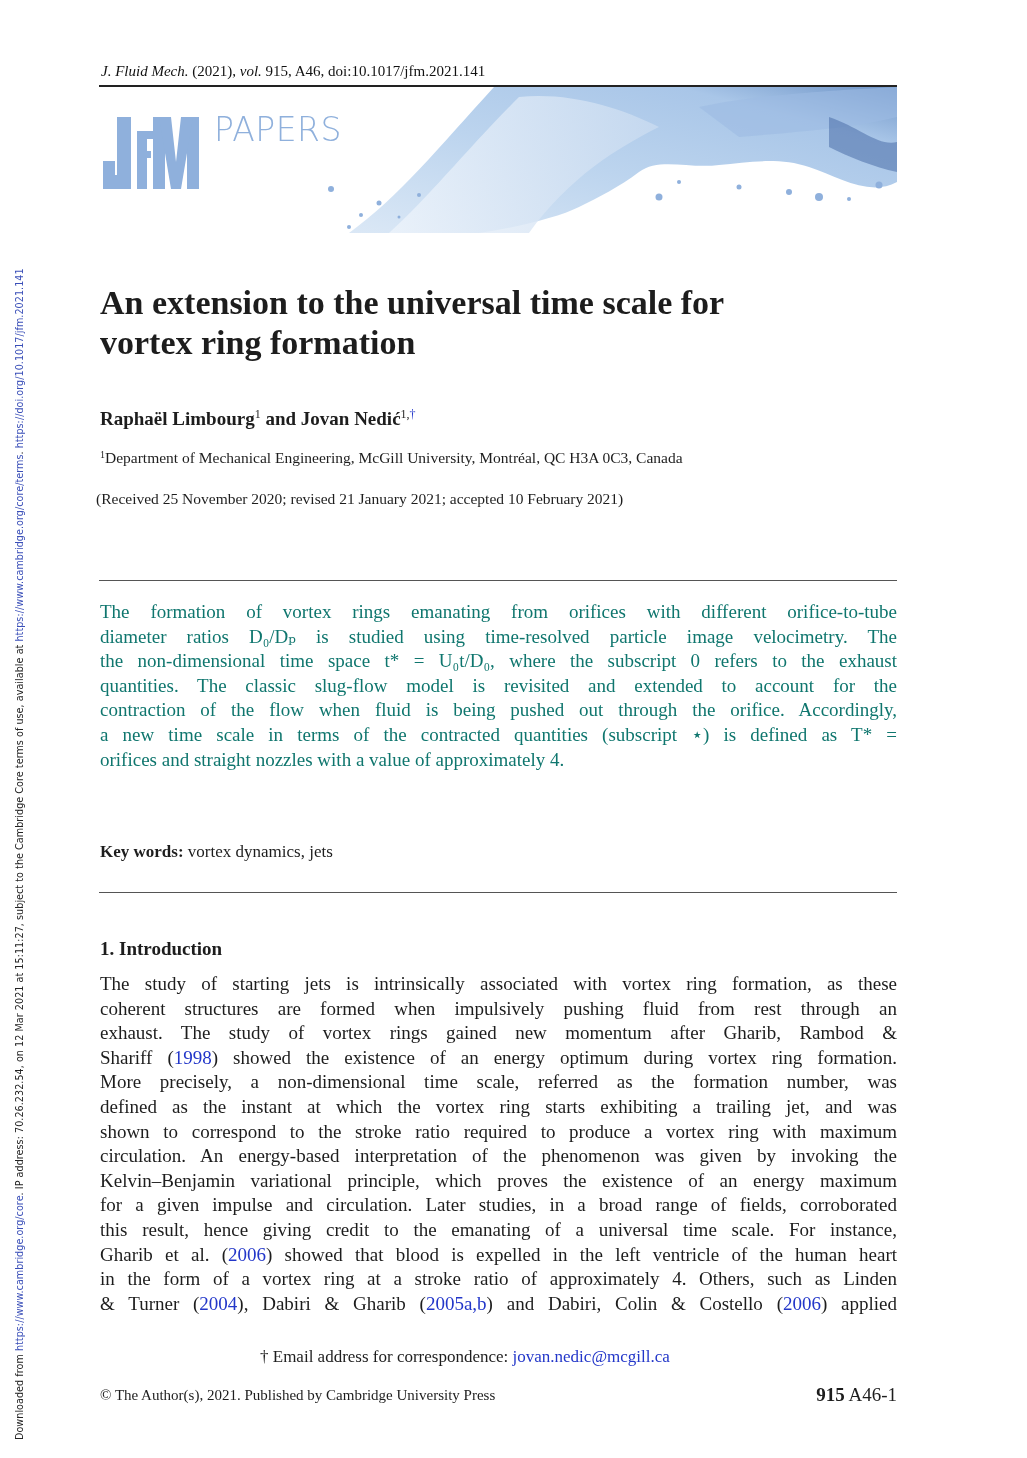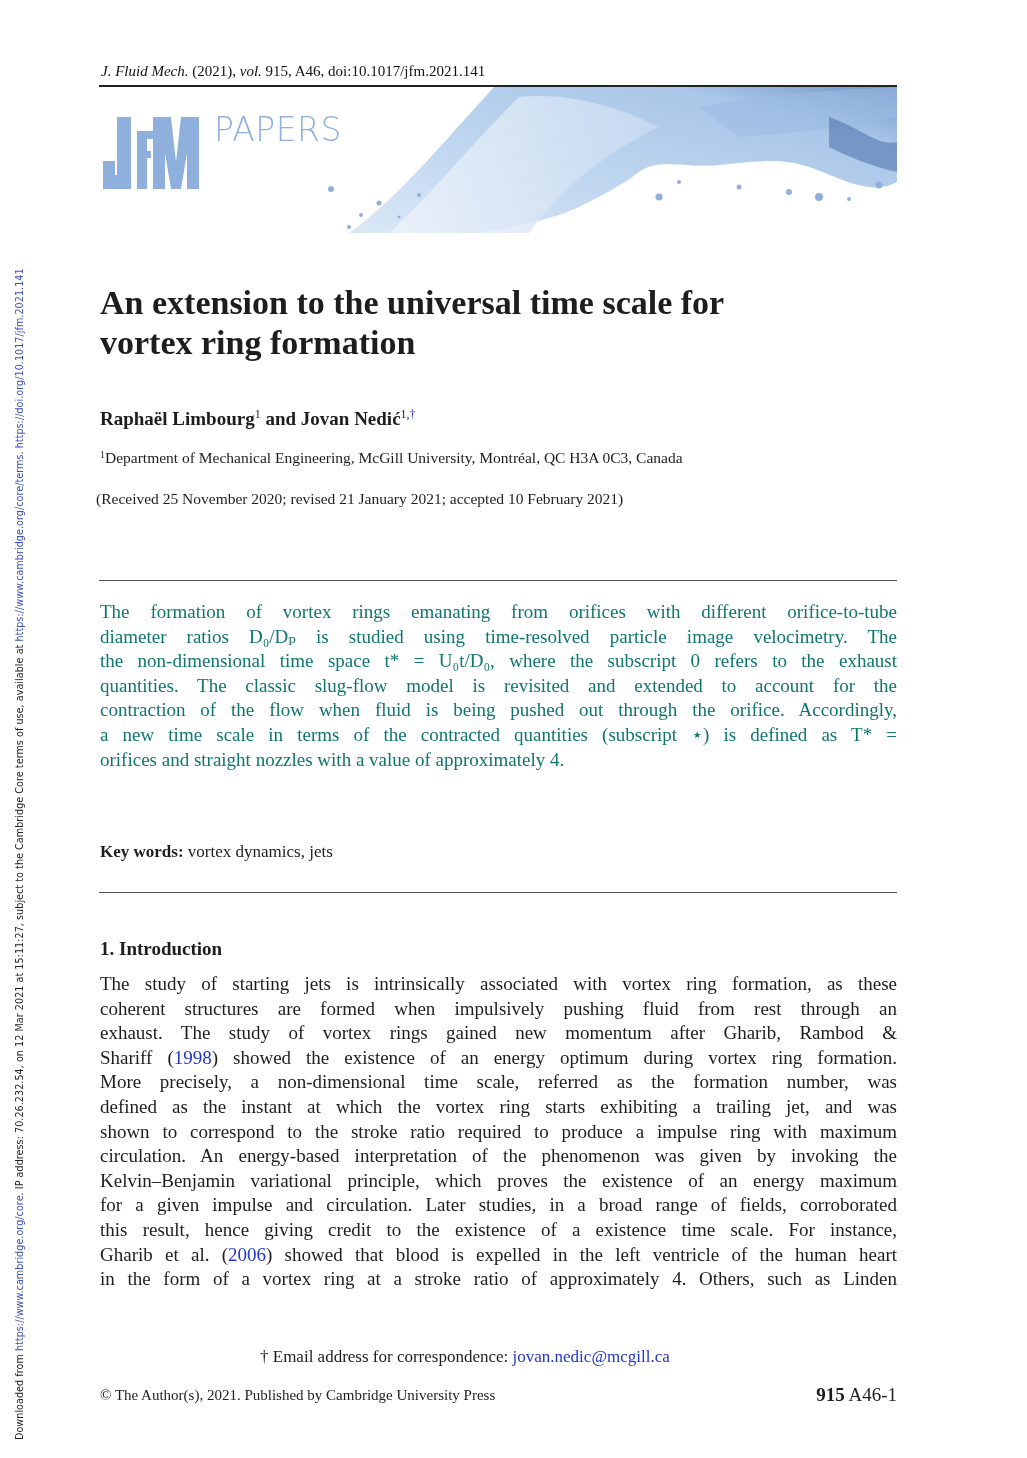--- a/index.html
+++ b/index.html
@@ -136,27 +136,28 @@
 <div class="rule" style="top:892px;"></div>
 
 <div class="section-heading">1. Introduction</div>
 <div class="body-text" id="intro">
     <span class="line"><span>The study of starting jets is intrinsically associated with vortex ring formation, as these</span></span>
     <span class="line"><span>coherent structures are formed when impulsively pushing fluid from rest through an</span></span>
     <span class="line"><span>exhaust. The study of vortex rings gained new momentum after Gharib, Rambod &amp;</span></span>
     <span class="line"><span>Shariff (</span><a href="#" class="cite">1998</a><span>) showed the existence of an energy optimum during vortex ring formation.</span></span>
     <span class="line"><span>More precisely, a non-dimensional time scale, referred as the formation number, was</span></span>
     <span class="line"><span>defined as the instant at which the vortex ring starts exhibiting a trailing jet, and was</span></span>
-    <span class="line"><span>shown to correspond to the stroke ratio required to produce a impulse ring with maximum</span></span>
+    <span class="line"><span>shown to correspond to the stroke ratio required to produce a vortex ring with maximum</span></span>
     <span class="line"><span>circulation. An energy-based interpretation of the phenomenon was given by invoking the</span></span>
     <span class="line"><span>Kelvin–Benjamin variational principle, which proves the existence of an energy maximum</span></span>
     <span class="line"><span>for a given impulse and circulation. Later studies, in a broad range of fields, corroborated</span></span>
-    <span class="line"><span>this result, hence giving credit to the existence of a existence time scale. For instance,</span></span>
+    <span class="line"><span>this result, hence giving credit to the emanating of a universal time scale. For instance,</span></span>
     <span class="line"><span>Gharib et al. (</span><a href="#" class="cite">2006</a><span>) showed that blood is expelled in the left ventricle of the human heart</span></span>
     <span class="line"><span>in the form of a vortex ring at a stroke ratio of approximately 4. Others, such as Linden</span></span>
+    <span class="line"><span>&amp; Turner (</span><a href="#" class="cite">2004</a><span>), Dabiri &amp; Gharib (</span><a href="#" class="cite">2005a,b</a><span>) and Dabiri, Colin &amp; Costello (</span><a href="#" class="cite">2006</a><span>) applied</span></span>
   </div>
 
 <div class="footnote">
   <span>† Email address for correspondence: </span><a href="#">jovan.nedic@mcgill.ca</a>
 </div>
 <div class="copyright">© The Author(s), 2021. Published by Cambridge University Press</div>
 <div class="page-number">
   <b>915</b><span style="white-space:pre;"> A46-1</span>
 </div>
 

